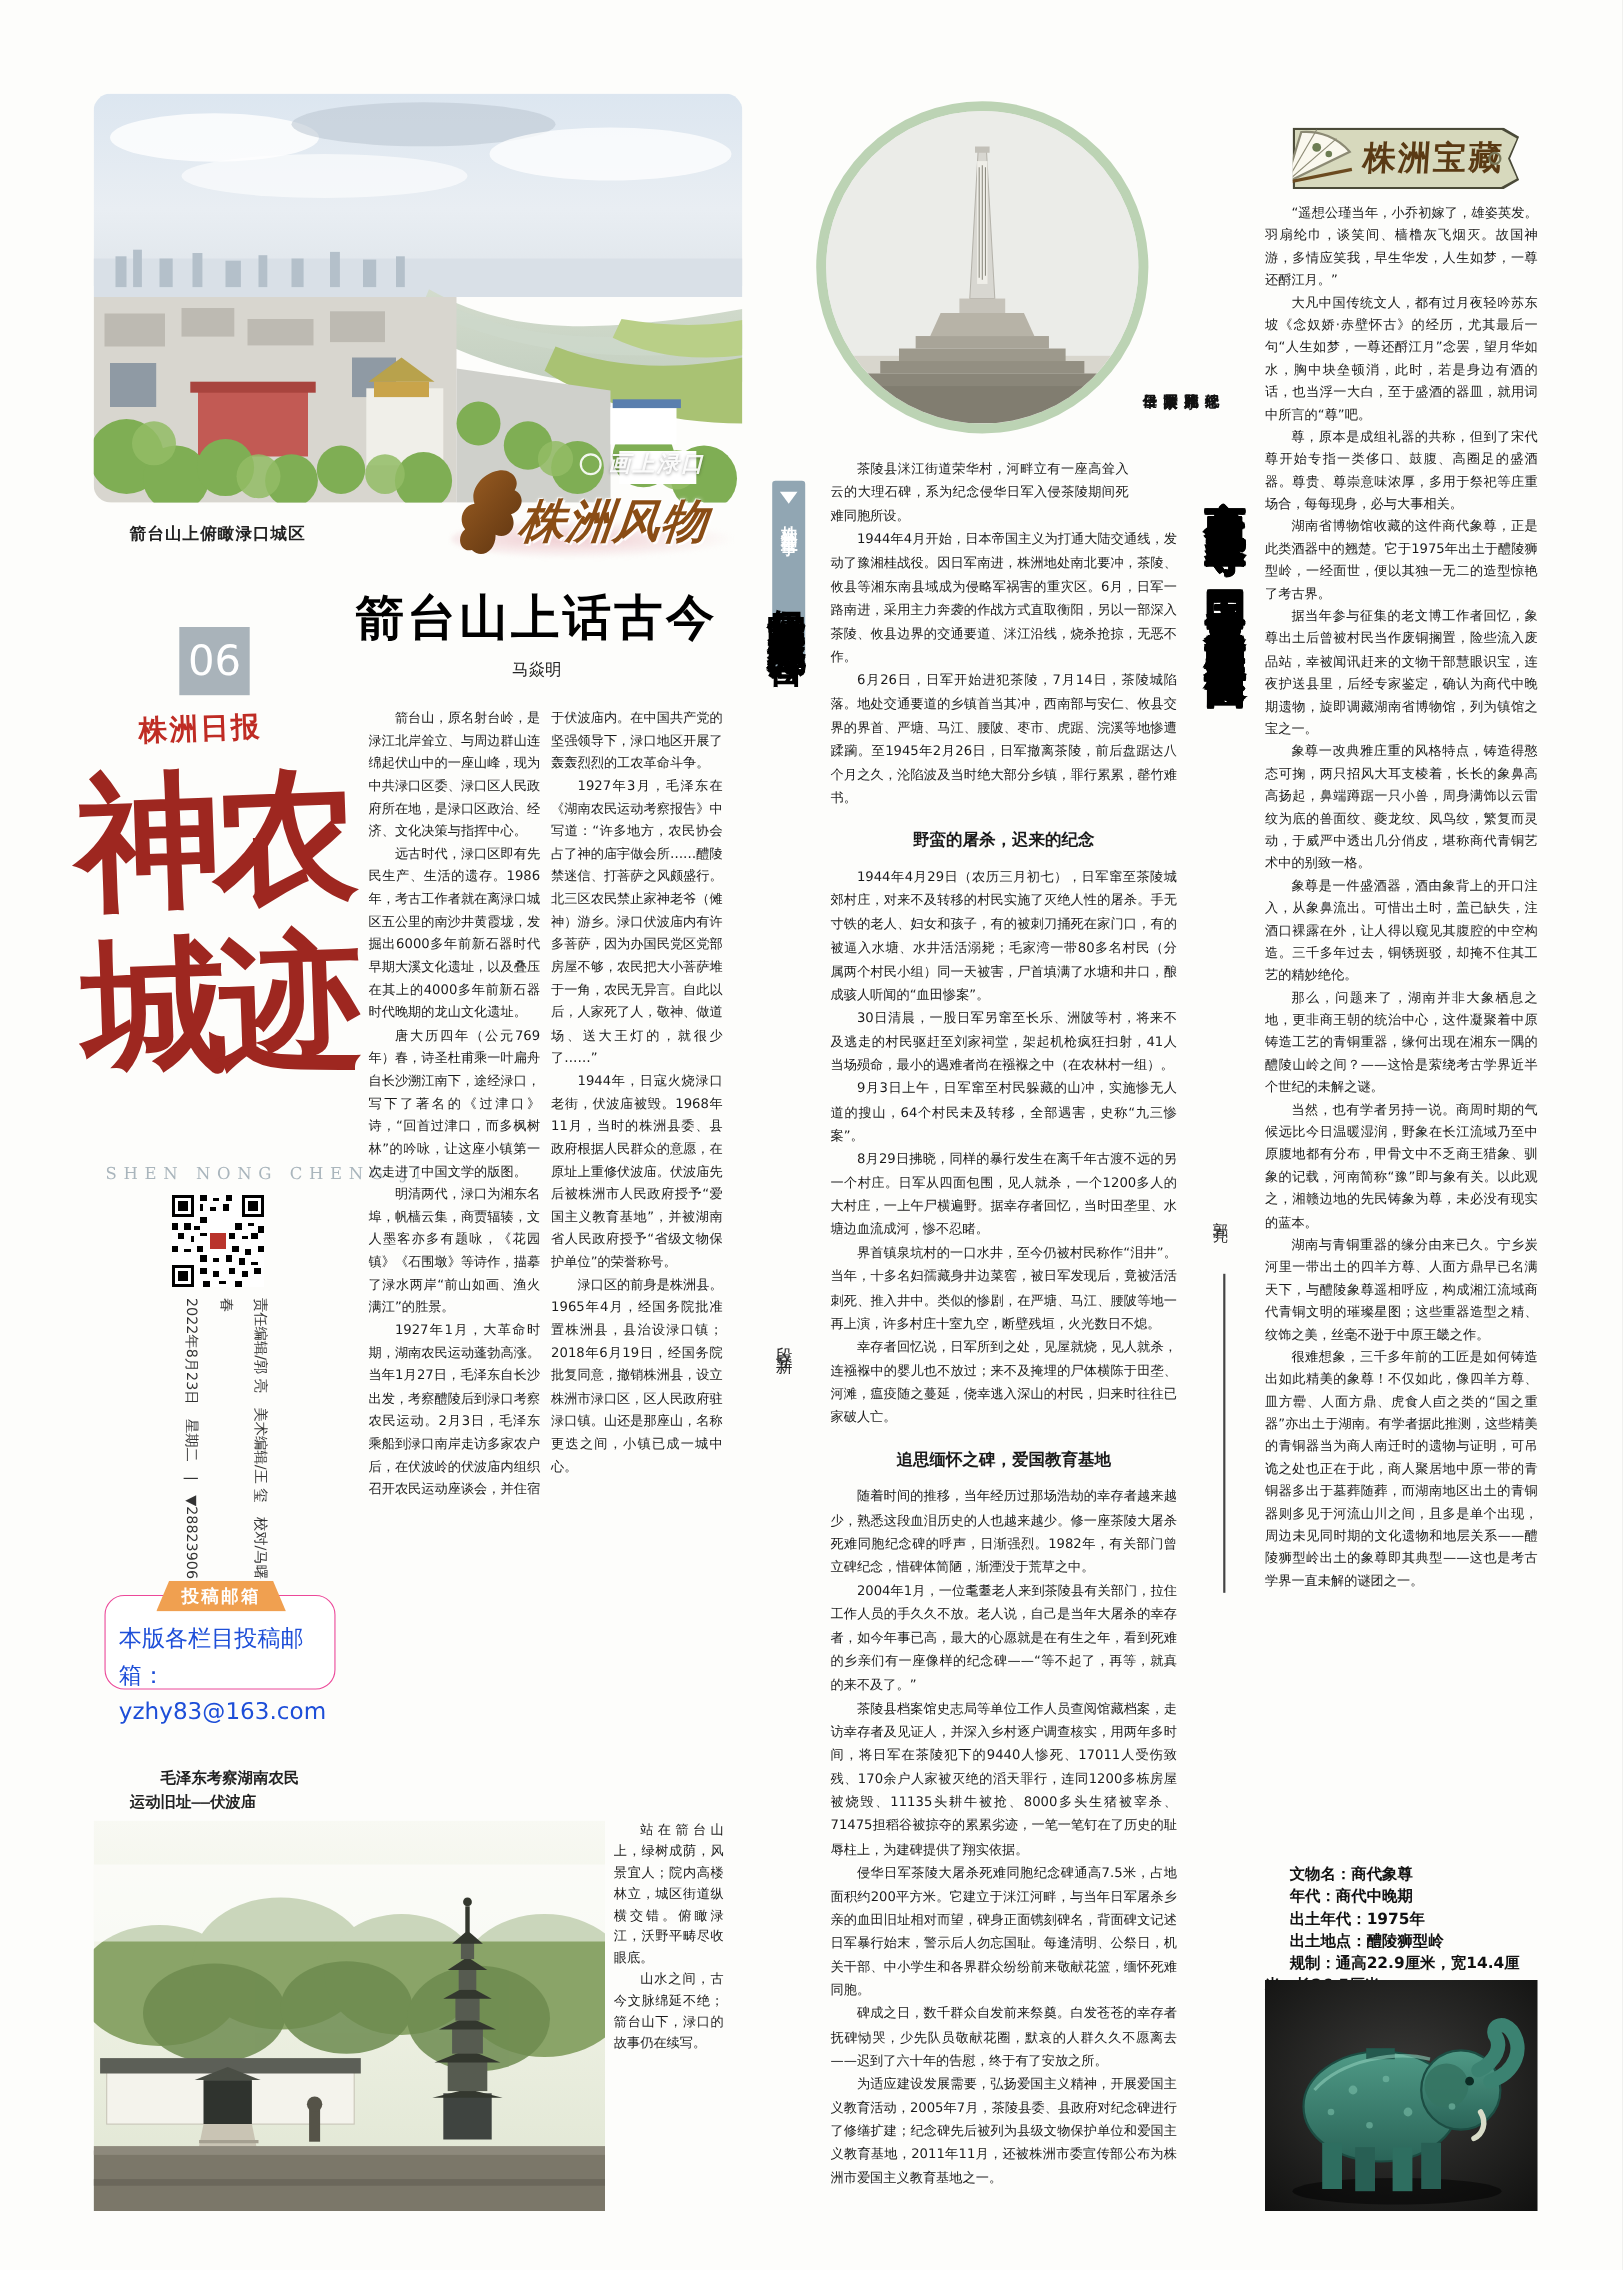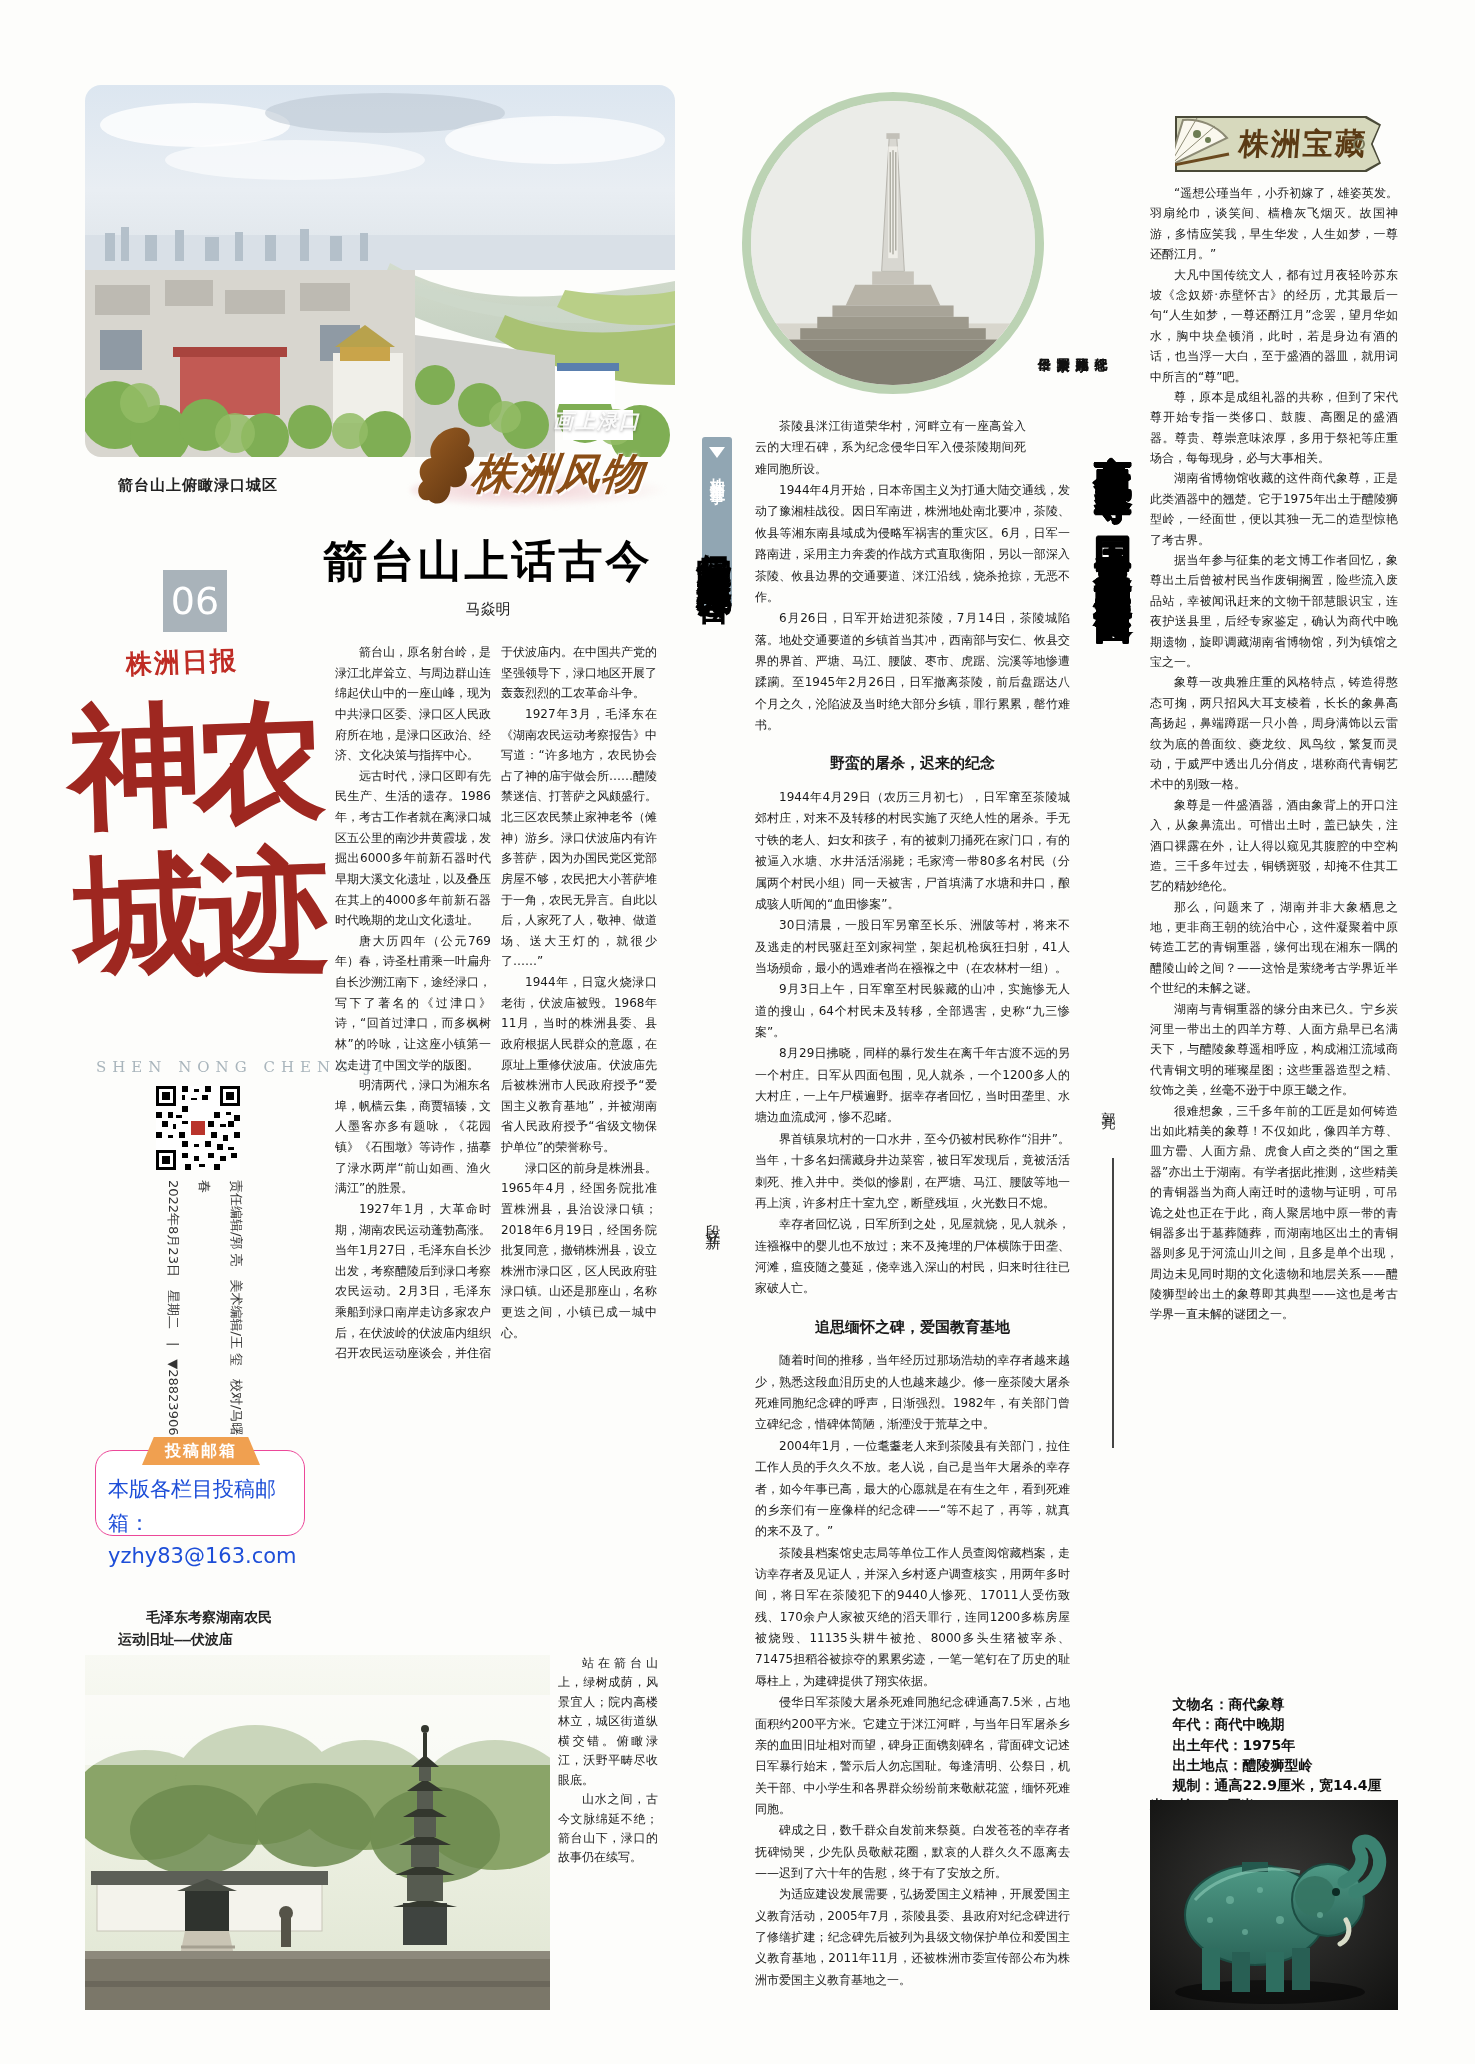--- a/index.html
+++ b/index.html
@@ -4,21 +4,21 @@
 <style>
   html,body{margin:0;padding:0;background:#e8e8e6;}
   #page{position:relative;width:1475px;height:2064px;background:#fdfdfb;margin:0 auto;
         font-family:"DejaVu Sans",sans-serif;color:#1a1a1a;overflow:hidden;}
   .abs{position:absolute;}
 
   
   .photo-city{left:85px;top:85px;width:590px;height:372px;border-radius:16px;overflow:hidden;}
   .wm{position:absolute;right:34px;bottom:22px;color:rgba(255,255,255,.92);font-size:20px;
       font-weight:bold;font-style:italic;letter-spacing:2px;text-shadow:0 1px 3px rgba(0,0,0,.35);
-      font-family:"DejaVu Serif",serif;display:flex;align-items:center;gap:6px;flex-direction:column;}
+      font-family:"DejaVu Serif",serif;display:flex;align-items:center;gap:6px;}
   .wm-ic{width:16px;height:16px;border:2px solid rgba(255,255,255,.9);border-radius:50%;display:inline-block;}
   .cap-city{left:118px;top:476px;font-size:15px;font-weight:bold;color:#222;
             font-family:"DejaVu Serif",serif;letter-spacing:1px;}
 
   .photo-circle{left:742px;top:92px;width:284px;height:284px;border-radius:50%;
                 border:9px solid #bcd3b4;overflow:hidden;background:#eceeea;}
   .cap-monument{left:1034px;top:348px;height:140px;writing-mode:vertical-lr;
                 font-size:13px;font-weight:bold;line-height:1.45;white-space:pre-line;
                 font-family:"DejaVu Serif",serif;color:#111;}
 
@@ -451,20 +451,21 @@
 
   <div class="abs right-body para">
       <p>“遥想公瑾当年，小乔初嫁了，雄姿英发。羽扇纶巾，谈笑间、樯橹灰飞烟灭。故国神游，多情应笑我，早生华发，人生如梦，一尊还酹江月。”</p>
       <p>大凡中国传统文人，都有过月夜轻吟苏东坡《念奴娇·赤壁怀古》的经历，尤其最后一句“人生如梦，一尊还酹江月”念罢，望月华如水，胸中块垒顿消，此时，若是身边有酒的话，也当浮一大白，至于盛酒的器皿，就用词中所言的“尊”吧。</p>
       <p>尊，原本是成组礼器的共称，但到了宋代尊开始专指一类侈口、鼓腹、高圈足的盛酒器。尊贵、尊崇意味浓厚，多用于祭祀等庄重场合，每每现身，必与大事相关。</p>
       <p>湖南省博物馆收藏的这件商代象尊，正是此类酒器中的翘楚。它于1975年出土于醴陵狮型岭，一经面世，便以其独一无二的造型惊艳了考古界。</p>
       <p>据当年参与征集的老文博工作者回忆，象尊出土后曾被村民当作废铜搁置，险些流入废品站，幸被闻讯赶来的文物干部慧眼识宝，连夜护送县里，后经专家鉴定，确认为商代中晚期遗物，旋即调藏湖南省博物馆，列为镇馆之宝之一。</p>
       <p>象尊一改典雅庄重的风格特点，铸造得憨态可掬，两只招风大耳支棱着，长长的象鼻高高扬起，鼻端蹲踞一只小兽，周身满饰以云雷纹为底的兽面纹、夔龙纹、凤鸟纹，繁复而灵动，于威严中透出几分俏皮，堪称商代青铜艺术中的别致一格。</p>
       <p>象尊是一件盛酒器，酒由象背上的开口注入，从象鼻流出。可惜出土时，盖已缺失，注酒口裸露在外，让人得以窥见其腹腔的中空构造。三千多年过去，铜锈斑驳，却掩不住其工艺的精妙绝伦。</p>
       <p>那么，问题来了，湖南并非大象栖息之地，更非商王朝的统治中心，这件凝聚着中原铸造工艺的青铜重器，缘何出现在湘东一隅的醴陵山岭之间？——这恰是萦绕考古学界近半个世纪的未解之谜。</p>
+      <p>当然，也有学者另持一说。商周时期的气候远比今日温暖湿润，野象在长江流域乃至中原腹地都有分布，甲骨文中不乏商王猎象、驯象的记载，河南简称“豫”即与象有关。以此观之，湘赣边地的先民铸象为尊，未必没有现实的蓝本。</p>
       <p>湖南与青铜重器的缘分由来已久。宁乡炭河里一带出土的四羊方尊、人面方鼎早已名满天下，与醴陵象尊遥相呼应，构成湘江流域商代青铜文明的璀璨星图；这些重器造型之精、纹饰之美，丝毫不逊于中原王畿之作。</p>
       <p>很难想象，三千多年前的工匠是如何铸造出如此精美的象尊！不仅如此，像四羊方尊、皿方罍、人面方鼎、虎食人卣之类的“国之重器”亦出土于湖南。有学者据此推测，这些精美的青铜器当为商人南迁时的遗物与证明，可吊诡之处也正在于此，商人聚居地中原一带的青铜器多出于墓葬随葬，而湖南地区出土的青铜器则多见于河流山川之间，且多是单个出现，周边未见同时期的文化遗物和地层关系——醴陵狮型岭出土的象尊即其典型——这也是考古学界一直未解的谜团之一。</p>
     </div>
   <div class="abs card">
       <p>文物名：商代象尊</p>
       <p>年代：商代中晚期</p>
       <p>出土年代：1975年</p>
       <p>出土地点：醴陵狮型岭</p>
       <p>规制：通高22.9厘米，宽14.4厘米，长26.5厘米</p>
       <p>馆藏地：湖南省博物馆</p>

